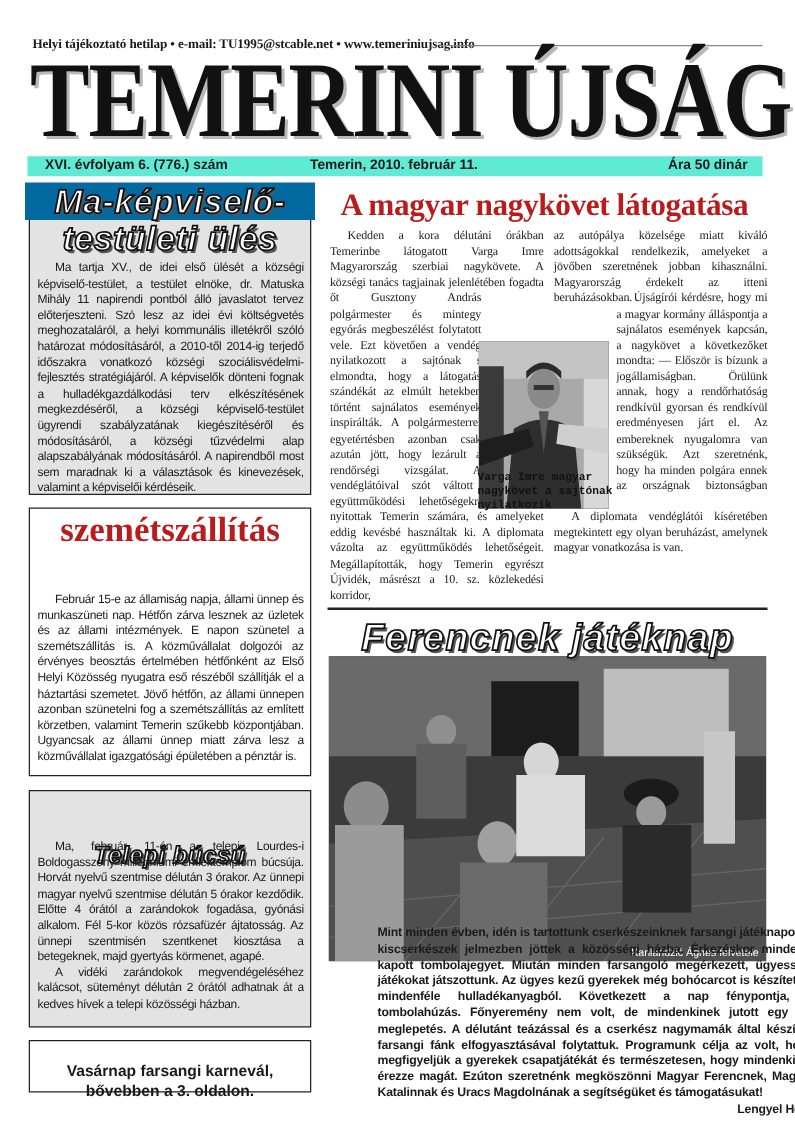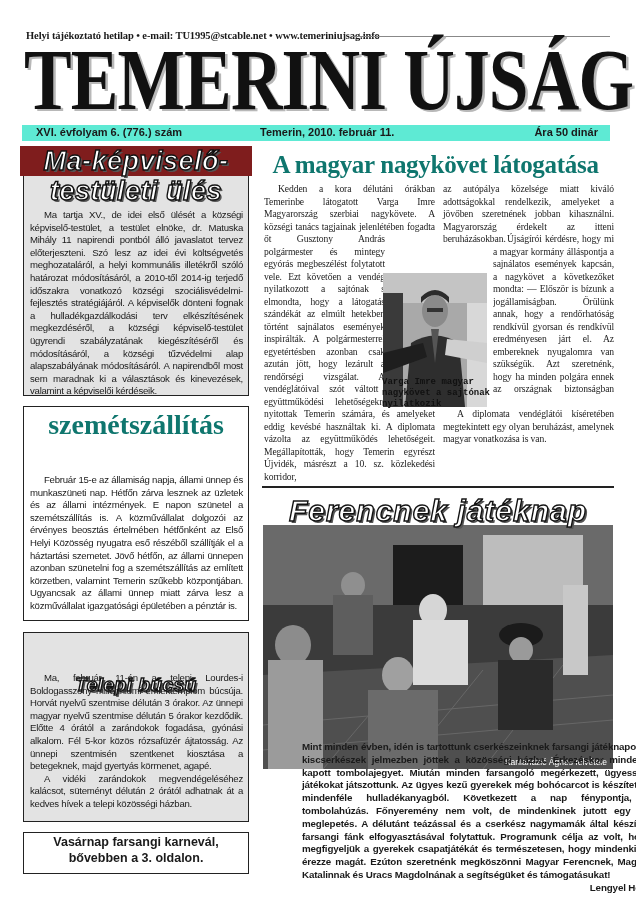--- a/index.html
+++ b/index.html
@@ -14,63 +14,63 @@
   .infobar span { position: absolute; top: 1px; white-space: nowrap; }
 
   
   .box { border: 1.5px solid #222; box-sizing: border-box; }
   .box-gray { background: #e3e3e3; }
   .sans { font-family: "Liberation Sans", sans-serif; }
   .body-sans { font-family: "Liberation Sans", sans-serif; font-size: 9.6px; line-height: 12.6px; text-align: justify; color: #1a1a1a; font-stretch: condensed; letter-spacing: -0.25px; }
   .body-sans p { margin: 0; text-indent: 14px; }
   .outline-head { font-family: "Liberation Sans", sans-serif; font-weight: bold; font-style: italic; color: #fff; text-align: center; -webkit-text-stroke: 1.4px #111; text-shadow: 2px 2px 0 #555; letter-spacing: 0.5px; }
 
-  .serif-head { font-family: "Liberation Serif", serif; font-weight: bold; text-align: center; color: #0f766e; }
+  .serif-head { font-family: "Liberation Serif", serif; font-weight: bold; text-align: center; color: #b91c1c; }
   .body-serif { font-family: "Liberation Serif", serif; font-size: 9.6px; line-height: 12.5px; text-align: justify; color: #222; letter-spacing: -0.1px; }
   .body-serif p { margin: 0; text-indent: 14px; }
 
   .photo { background: #555; overflow: hidden; margin-top: 32px; }
   .caption { font-family: Liberation Mono, monospace; font-weight: bold; font-size: 9px; line-height: 11px; color: #111; }
   .hr { height: 1.5px; background: #222; }
 </style>
 </head>
 <body>
 
 <div class="abs tagline">Helyi tájékoztató hetilap • e-mail: TU1995@stcable.net • www.temeriniujsag.info</div>
 <div class="abs tagline-rule"></div>
 <div class="abs title">TEMERINI ÚJSÁG</div>
 <div class="abs infobar">
   <span style="left:14px">XVI. évfolyam 6. (776.) szám</span>
-  <span style="left:238px">Temerin, 2010. február 11.</span>
+  <span style="left:226px">Temerin, 2010. február 11.</span>
   <span style="right:12px">Ára 50 dinár</span>
 </div>
 
 <div class="abs box box-gray" style="left:23px; top:160px; width:226px; height:236px;"></div>
-<div class="abs outline-head" style="left:20px; top:146px; width:232px; font-size:27px; line-height:30px; background:#7f1d1d; padding:0;">Ma-képviselő-</div>
+<div class="abs outline-head" style="left:20px; top:146px; width:232px; font-size:27px; line-height:30px; background:#0369a1; padding:0;">Ma-képviselő-</div>
 <div class="abs outline-head" style="left:24px; top:176px; width:224px; font-size:27px; line-height:30px;">testületi ülés</div>
 <div class="abs body-sans" style="left:30px; top:209px; width:213px;">
   <p>Ma tartja XV., de idei első ülését a községi képviselő-testület, a testület elnöke, dr. Matuska Mihály 11 napirendi pontból álló javaslatot tervez előterjeszteni. Szó lesz az idei évi költségvetés meghozataláról, a helyi kommunális illetékről szóló határozat módosításáról, a 2010-től 2014-ig terjedő időszakra vonatkozó községi szociálisvédelmi-fejlesztés stratégiájáról. A képviselők dönteni fognak a hulladékgazdálkodási terv elkészítésének megkezdéséről, a községi képviselő-testület ügyrendi szabályzatának kiegészítéséről és módosításáról, a községi tűzvédelmi alap alapszabályának módosításáról. A napirendből most sem maradnak ki a választások és kinevezések, valamint a képviselői kérdéseik.</p>
 </div>
 
 <div class="abs box" style="left:23px; top:406px; width:226px; height:215px;"></div>
 <div class="abs serif-head" style="left:26px; top:410px; width:220px; font-size:28px; line-height:30px;">
   <div>szemétszállítás</div>
 </div>
 <div class="abs body-sans" style="left:30px; top:474px; width:213px;">
   <p>Február 15-e az államiság napja, állami ünnep és munkaszüneti nap. Hétfőn zárva lesznek az üzletek és az állami intézmények. E napon szünetel a szemétszállítás is. A közművállalat dolgozói az érvényes beosztás értelmében hétfőnként az Első Helyi Közösség nyugatra eső részéből szállítják el a háztartási szemetet. Jövő hétfőn, az állami ünnepen azonban szünetelni fog a szemétszállítás az említett körzetben, valamint Temerin szűkebb központjában. Ugyancsak az állami ünnep miatt zárva lesz a közművállalat igazgatósági épületében a pénztár is.</p>
 </div>
 
 <div class="abs box box-gray" style="left:23px; top:632px; width:226px; height:190px;"></div>
 <div class="abs outline-head" style="left:26px; top:633px; width:220px; font-size:19px; line-height:34px;margin-top:35px;">Telepi búcsú</div>
 <div class="abs body-sans" style="left:30px; top:672px; width:213px;">
   <p>Ma, február 11-én a telepi Lourdes-i Boldogasszony millenniumi emléktemplom búcsúja. Horvát nyelvű szentmise délután 3 órakor. Az ünnepi magyar nyelvű szentmise délután 5 órakor kezdődik. Előtte 4 órától a zarándokok fogadása, gyónási alkalom. Fél 5-kor közös rózsafüzér ájtatosság. Az ünnepi szentmisén szentkenet kiosztása a betegeknek, majd gyertyás körmenet, agapé.</p>
   <p>A vidéki zarándokok megvendégeléséhez kalácsot, süteményt délután 2 órától adhatnak át a kedves hívek a telepi közösségi házban.</p>
 </div>
 
-<div class="abs box sans" style="left:23px; top:832px; width:226px; height:42px; text-align:center; font-weight:bold; font-size:12.5px; line-height:16px; padding-top:1px;">
+<div class="abs box sans" style="left:23px; top:832px; width:226px; height:42px; text-align:center; font-weight:bold; font-size:12.5px; line-height:16px; padding-top:16px;">
   <div>Vasárnap farsangi karnevál,</div>
   <div>bővebben a 3. oldalon.</div>
 </div>
 
 <div class="abs serif-head" style="left:258px; top:150px; width:355px; font-size:25px; line-height:30px; letter-spacing:-0.3px;">A magyar nagykövet látogatása</div>
 <div class="abs body-serif" style="left:264px; top:183px; width:171px; height:300px; overflow:hidden;">
   <div style="float:right; width:0; height:52px;"></div>
   <div style="float:right; clear:right; width:50px; height:140px;"></div>
   <p>Kedden a kora délutáni órákban Temerinbe látogatott Varga Imre Magyarország szerbiai nagykövete. A községi tanács tagjainak jelenlétében fogadta őt Gusztony András polgármester és mintegy egyórás megbeszélést folytatott vele. Ezt követően a vendég nyilatkozott a sajtónak s elmondta, hogy a látogatás szándékát az elmúlt hetekben történt sajnálatos események inspirálták. A polgármesterrel egyetértésben azonban csak azután jött, hogy lezárult a rendőrségi vizsgálat. A vendéglátóival szót váltott azokról az együttműködési lehetőségekről, amelyek nyitottak Temerin számára, és amelyeket eddig kevésbé használtak ki. A diplomata vázolta az együttműködés lehetőségeit. Megállapították, hogy Temerin egyrészt Újvidék, másrészt a 10. sz. közlekedési korridor,</p>
 </div>

